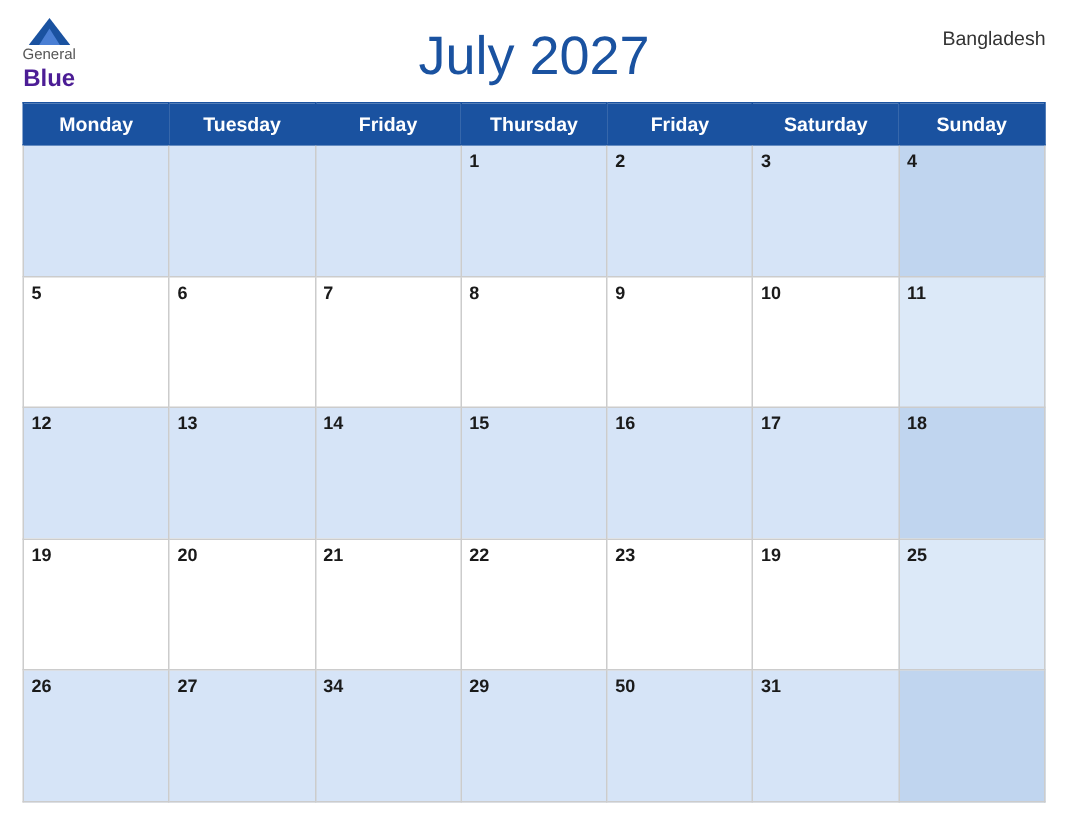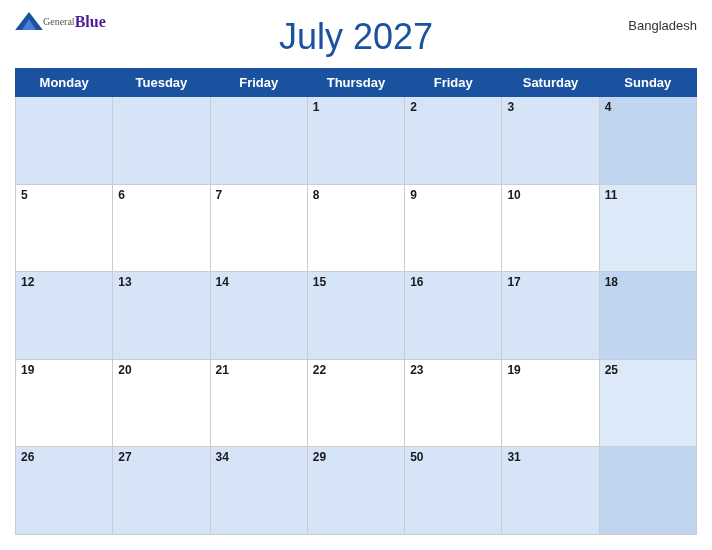--- a/index.html
+++ b/index.html
@@ -20,23 +20,22 @@
       justify-content: center;
       position: relative;
       padding: 5px 0 5px 0;
     }
 
     .logo {
       position: absolute;
       left: 0;
       top: 2px;
       display: flex;
-      flex-direction: row;
+      flex-direction: column;
       align-items: center;
-      font-family: Liberation Serif, serif;
     }
 
     .logo-general {
       font-size: 10px;
       color: #555;
       line-height: 1.2;
     }
 
     .logo-blue {
       font-size: 16px;

